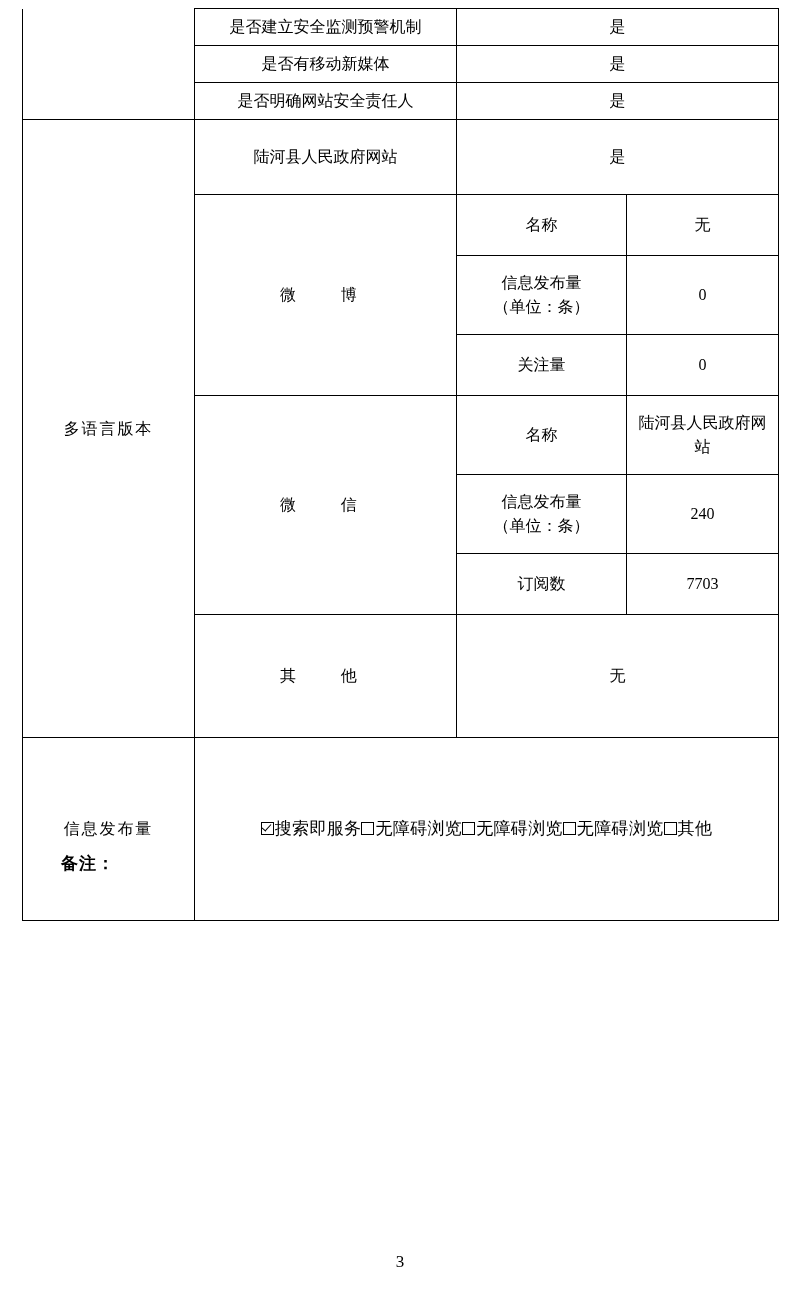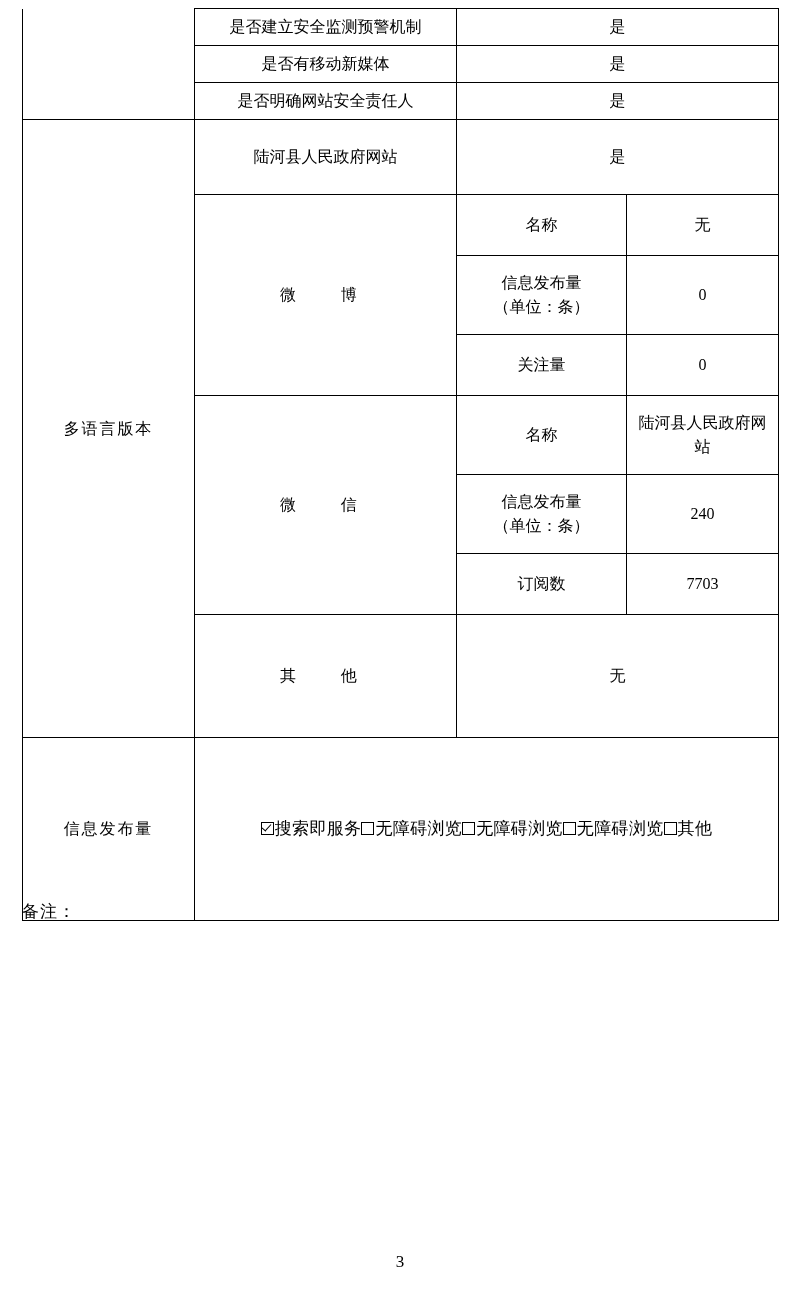--- a/index.html
+++ b/index.html
@@ -74,25 +74,26 @@
     top: -1px;
     width: 4px;
     height: 8px;
     border: solid #000;
     border-width: 0 1.8px 1.8px 0;
     transform: rotate(42deg);
   }
   .note {
     position: absolute;
     left: 22px;
-    top: 900px;
+    top: 852px;
     font-size: 17px;
-    font-weight: normal;
+    font-weight: bold;
     font-family: "Liberation Serif", "DejaVu Serif", serif;
     letter-spacing: 0.06em;
+    padding-left: 39px;
   }
   .page-number {
     position: absolute;
     left: 0;
     right: 0;
     top: 1252px;
     text-align: center;
     font-size: 17px;
   }
 </style>

